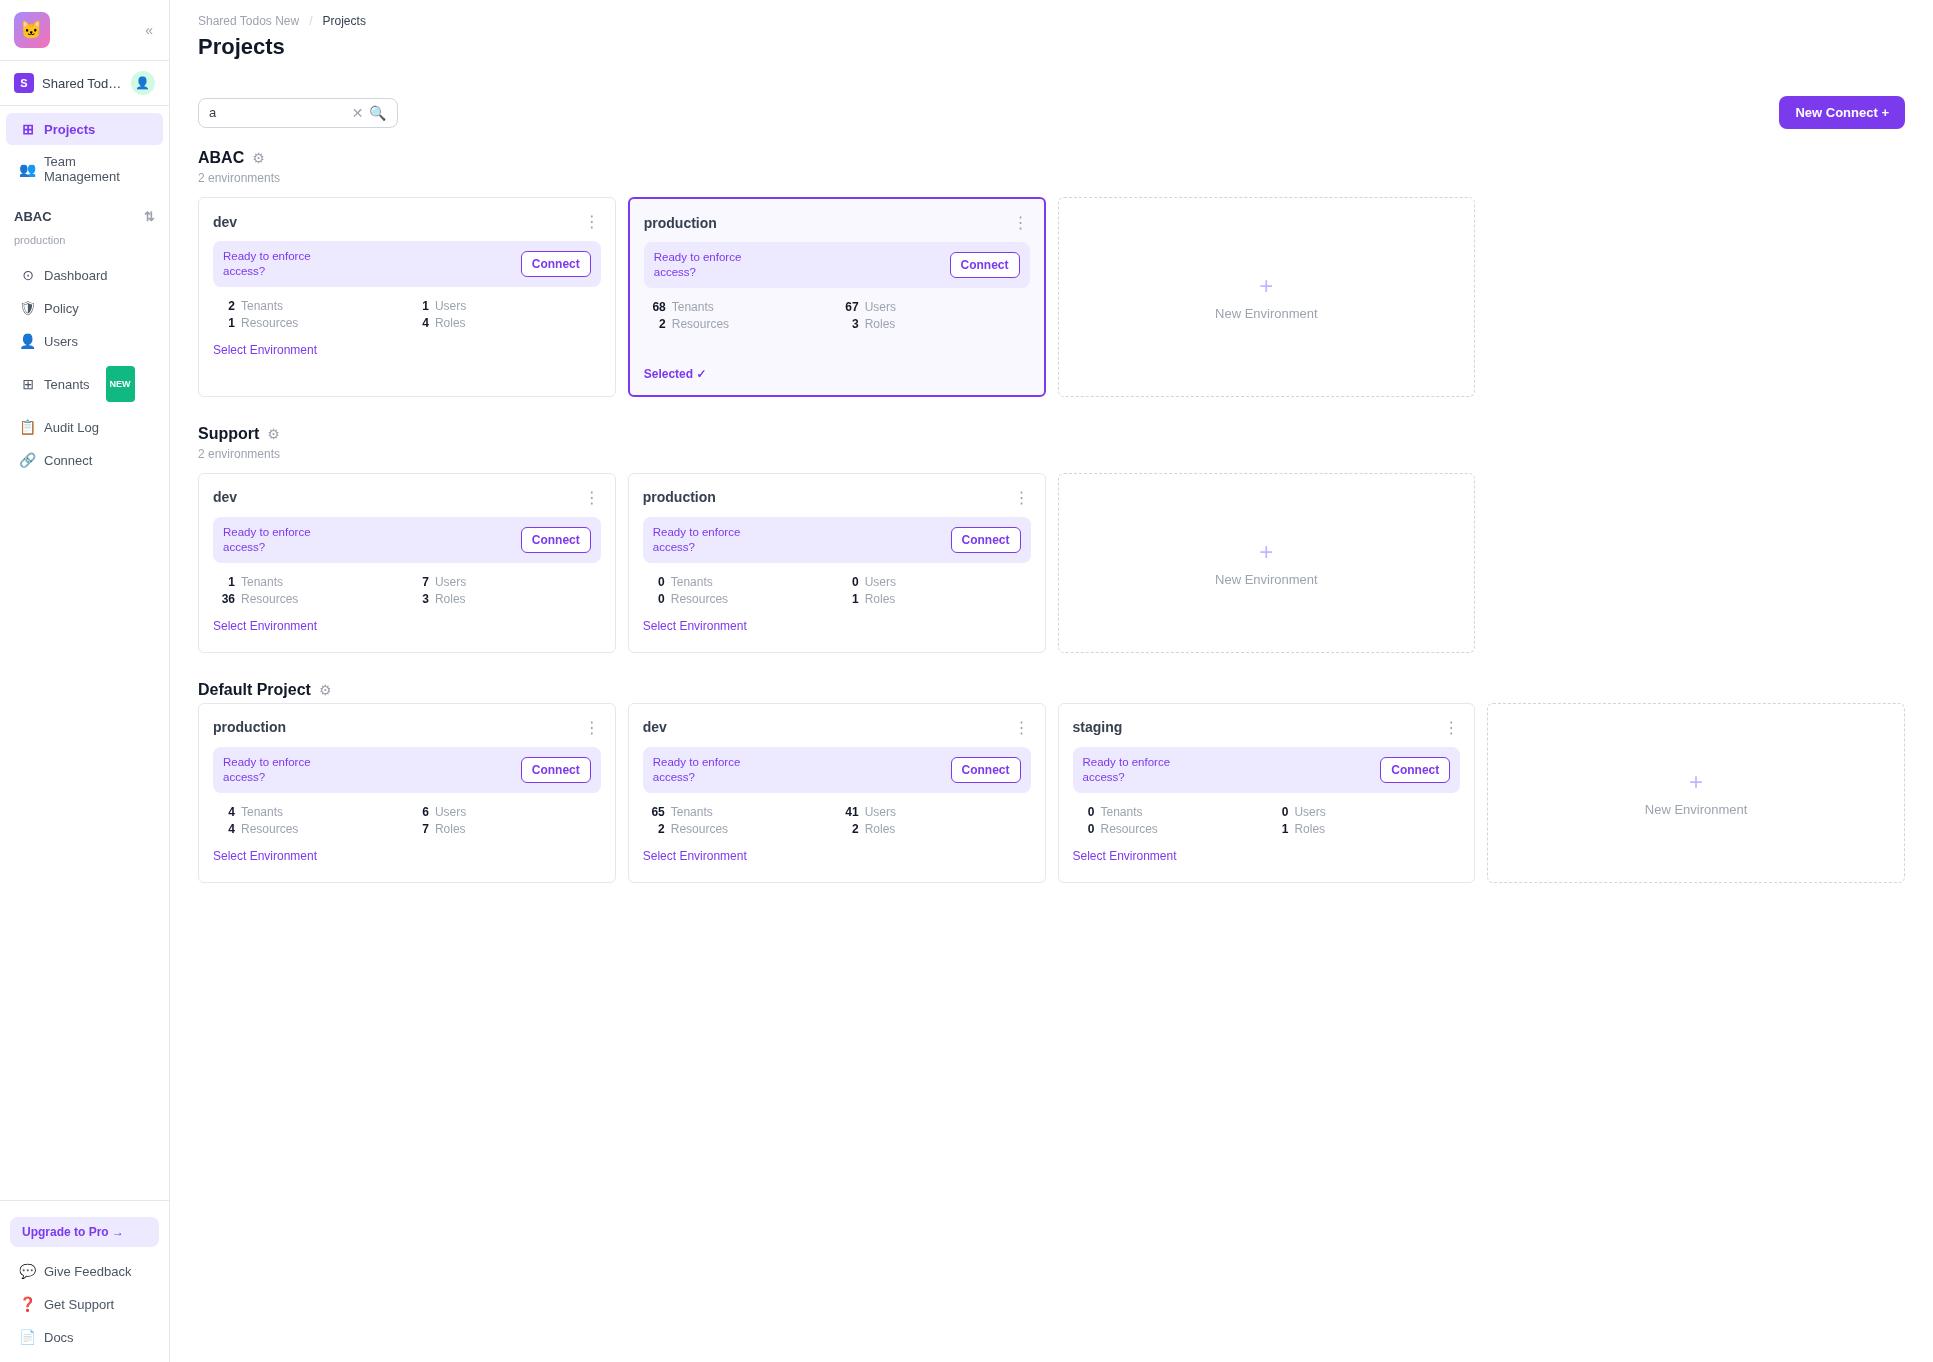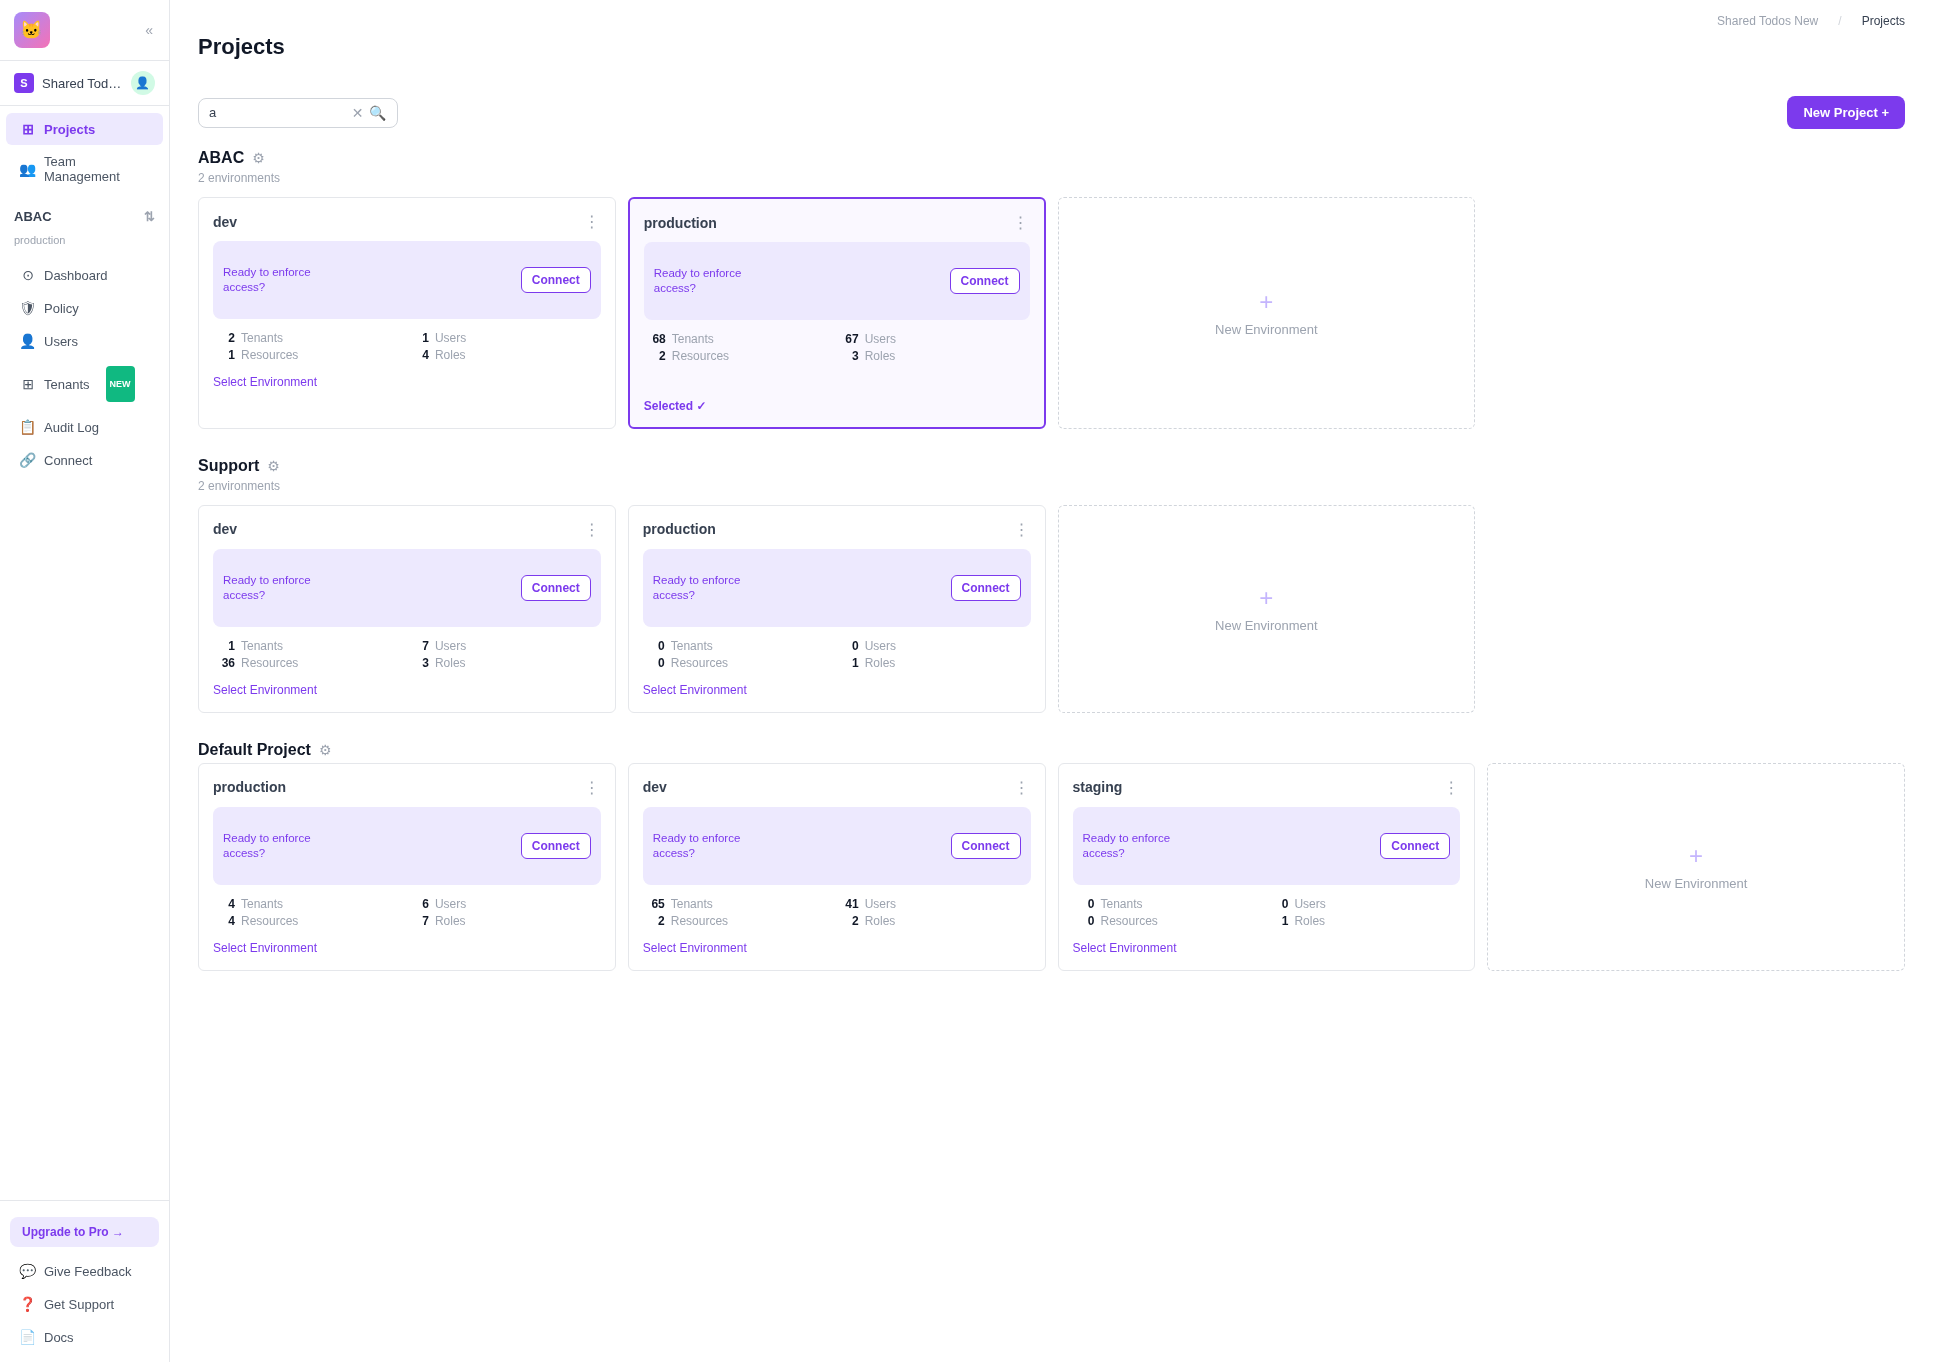--- a/index.html
+++ b/index.html
@@ -93,24 +93,23 @@
     }
 
     
     .main {
       flex: 1;
       overflow-y: auto;
       padding: 0 28px 40px;
       background: #fff;
     }
     .breadcrumb {
-      display: flex; align-items: center; gap: 20px;
+      display: flex; align-items: center; gap: 10px;
       font-size: 12px; color: #9ca3af;
       padding: 14px 0 6px;
-      justify-content: flex-end;
     }
     .breadcrumb-sep { color: #d1d5db; }
     .breadcrumb-current { color: #374151; }
     .page-title {
       font-size: 22px; font-weight: 700; color: #111827;
       margin-bottom: 16px;
     }
     .header-row {
       display: flex; align-items: center; justify-content: space-between;
       margin-bottom: 20px;
@@ -172,21 +171,21 @@
     }
     .env-card-header {
       display: flex; align-items: center; justify-content: space-between;
       margin-bottom: 10px;
     }
     .env-name { font-size: 14px; font-weight: 600; color: #374151; }
     .env-menu { color: #9ca3af; cursor: pointer; font-size: 16px; letter-spacing: 1px; }
     .enforce-box {
       background: #ede9fe;
       border-radius: 8px;
-      padding: 24px 10px;
+      padding: 8px 10px;
       display: flex; align-items: center; justify-content: space-between;
       margin-bottom: 12px;
     }
     .enforce-text { font-size: 11.5px; color: #7c3aed; font-weight: 500; line-height: 1.3; max-width: 110px; }
     .connect-btn {
       background: #fff;
       border: 1px solid #7c3aed;
       color: #7c3aed;
       border-radius: 6px;
       padding: 5px 10px;
@@ -305,21 +304,21 @@
   <div class="header-row">
     <h1 class="page-title">Projects</h1>
   </div>
   <div class="header-row">
     <div class="search-box">
       <input class="search-input" value="a" type="text" style="">
       <span class="search-clear">✕</span>
       <span class="search-icon">🔍</span>
     </div>
     <button class="new-project-btn">
-      <span>New Project +</span>
+      <span>New Connect +</span>
     </button>
   </div>
 
   <div id="projects-container">
       <div class="project-section">
         <div class="project-header">
     <span class="project-name">ABAC</span>
     <span class="project-gear">⚙</span>
   </div>
         <div class="env-count">2 environments</div>

